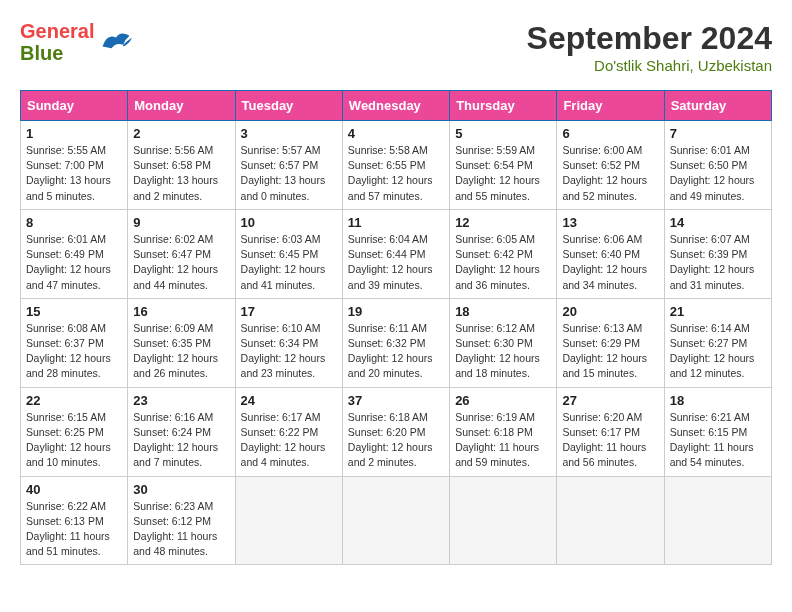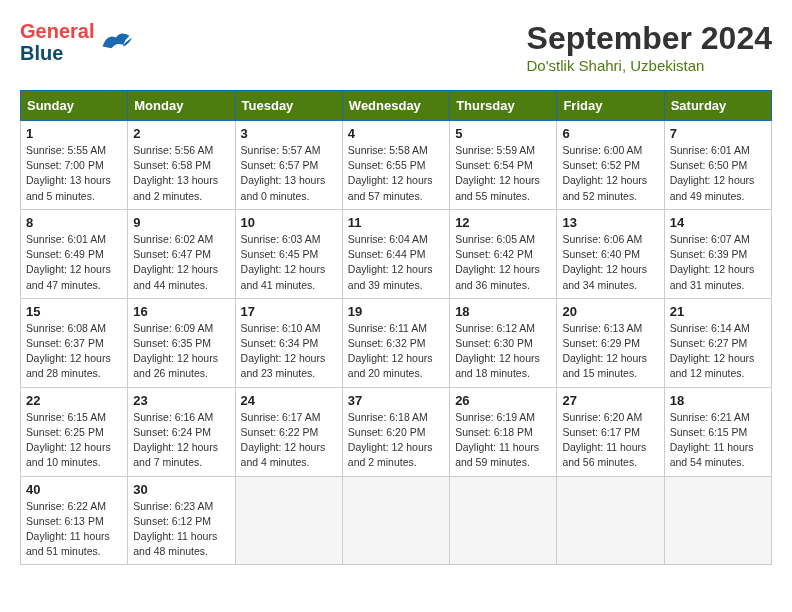--- a/index.html
+++ b/index.html
@@ -19,38 +19,38 @@
     .logo {
       display: flex;
       align-items: center;
     }
     .logo-bird {
       width: 36px;
       height: 28px;
       margin-left: 4px;
     }
     .title-block {
-      text-align: left;
+      text-align: right;
     }
     .month-year {
       font-size: 32px;
       font-weight: bold;
       color: #333;
     }
     .location {
       font-size: 15px;
       color: #4d7c0f;
     }
     .calendar {
       width: 100%;
       border-collapse: collapse;
       font-size: 11px;
     }
     .calendar thead tr th {
-      background-color: #4d7c0f;
+      background-color: #ec4899;
       color: #fff;
       font-weight: bold;
       font-size: 13px;
       padding: 7px 6px;
       border: 1px solid #1a6ab1;
       text-align: left;
     }
     .calendar tbody tr td {
       border: 1px solid #ccc;
       vertical-align: top;
@@ -83,21 +83,21 @@
       height: 88px;
     }
   </style>
 </head>
 <body>
 
 <div class="header">
   <div class="logo">
     <div style="font-size:20px;font-weight:bold;color:#333;line-height:1.1;">
       <span style="color:#ef4444;">General</span><br>
-      <span style="color:#0c4a6e;">Blue</span>
+      <span style="color:#4d7c0f;">Blue</span>
     </div>
     <svg class="logo-bird" viewBox="0 0 40 30" xmlns="http://www.w3.org/2000/svg">
       <path d="M5,20 Q10,5 20,10 Q25,2 35,8 Q30,12 28,18 Q20,15 15,22 Z" fill="#1a6ab1"></path>
       <path d="M28,18 Q32,14 38,10 Q34,18 28,20 Z" fill="#1a6ab1"></path>
     </svg>
   </div>
   <div class="title-block">
     <div class="month-year">September 2024</div>
     <div class="location">Do'stlik Shahri, Uzbekistan</div>
   </div>

